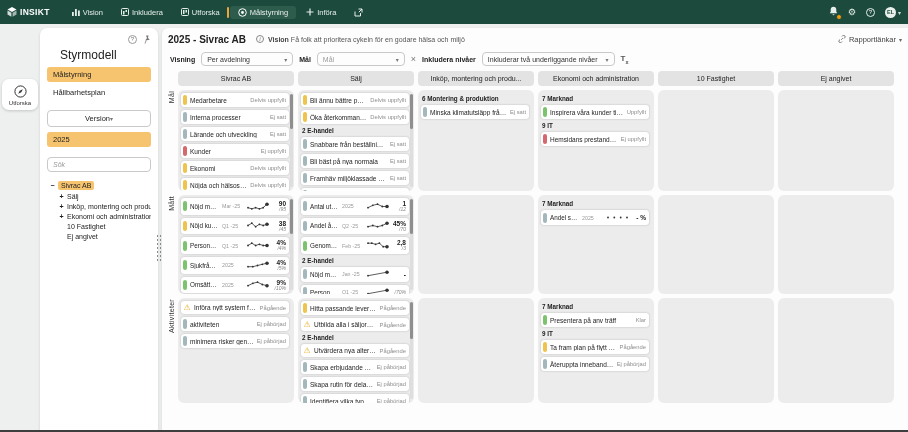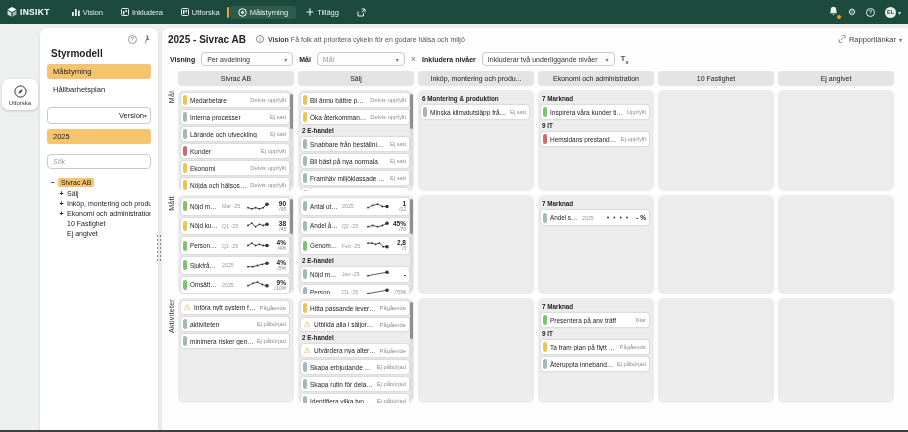--- a/index.html
+++ b/index.html
@@ -22,24 +22,24 @@
 
   
   .layout{display:flex;height:413px;position:relative}
   .rail{width:40px;position:relative;flex:none}
   .explore{position:absolute;left:2px;top:55px;width:36px;background:#fff;border-radius:7px;padding:6px 2px 4px;text-align:center;box-shadow:0 1px 3px rgba(0,0,0,.18);font-size:6px;color:#333;cursor:pointer}
   .explore svg{display:block;margin:0 auto 2px}
 
   
   .sidebar{width:118px;flex:none;background:#fff;border-radius:7px;margin-top:4px;padding:6px 7px 10px;box-shadow:0 1px 3px rgba(0,0,0,.13);position:relative;font-size:7.5px;color:#222}
   .sb-top{display:flex;justify-content:flex-end;gap:6px;color:#666;align-items:center;height:10px}
-  .sb-heading{font-weight:bold;font-size:10px;margin:4px 4px 5px}
+  .sb-heading{font-weight:normal;font-size:12px;margin:4px 13px 5px}
   .sb-item{padding:3px 6px;border-radius:3px;margin-bottom:3px;font-size:7.5px;cursor:pointer}
   .sb-item.selected{background:#f6c36f}
-  .sb-select{border:1px solid #c9c9c9;border-radius:4px;padding:3px 3px;display:flex;justify-content:flex-end;align-items:center;margin-top:10px;font-size:7.5px}
+  .sb-select{border:1px solid #c9c9c9;border-radius:4px;padding:3px 3px;display:flex;justify-content:center;align-items:center;margin-top:10px;font-size:7.5px}
   .sb-year{background:#f6c36f;border-radius:3px;padding:3px 6px;margin-top:5px;font-size:7.5px}
   .sb-search{border:1px solid #c9c9c9;border-radius:4px;padding:3px 5px;margin-top:10px;color:#9a9a9a;font-style:italic;font-size:7px;min-height:13px}
   .tree{margin-top:7px;font-size:7px}
   .tree-item{display:flex;gap:2px;padding:1.5px 0;align-items:center;cursor:pointer;white-space:nowrap;overflow:hidden}
   .tree-item .pm{width:7px;font-weight:bold;flex:none;text-align:center}
   .tree-item.selected .lbl{background:#f6c36f;border-radius:2px;padding:1px 3px}
   .sb-hscroll{position:absolute;bottom:3px;left:7px;right:12px;height:4px;background:#ececec;border-radius:2px}
   .sb-hscroll .th{width:62%;height:100%;background:#c2c2c2;border-radius:2px}
   .splitter{position:absolute;left:156px;top:210px;width:6px;height:28px;background-image:radial-gradient(circle,#8a8a8a .7px,transparent .9px);background-size:3px 4px;z-index:5;cursor:col-resize}
 
@@ -137,21 +137,21 @@
     <svg width="9" height="9" viewBox="0 0 9 9">
         <circle cx="4.5" cy="4.5" r="3.8" fill="none" stroke="#fff" stroke-width="1"></circle>
         <circle cx="4.5" cy="4.5" r="1.4" fill="#fff"></circle>
       </svg>
     <span>Målstyrning</span>
   </div>
   <div class="nav-item">
     <svg width="8" height="8" viewBox="0 0 8 8">
         <path d="M4 0.5v7M0.5 4h7" stroke="#e6eeea" stroke-width="1.2"></path>
       </svg>
-    <span>Tillägg</span>
+    <span>Införa</span>
   </div>
   <div class="nav-item">
     <svg width="9" height="9" viewBox="0 0 9 9">
         <path d="M1 3.5v4.5h5.5V5" fill="none" stroke="#e6eeea" stroke-width="1"></path>
         <path d="M4.5 1h3.5v3.5M8 1 4.8 4.2" fill="none" stroke="#e6eeea" stroke-width="1"></path>
       </svg>
   </div>
   <div class="tb-right">
     <span class="tb-ico">
       <svg width="9" height="10" viewBox="0 0 9 10">

